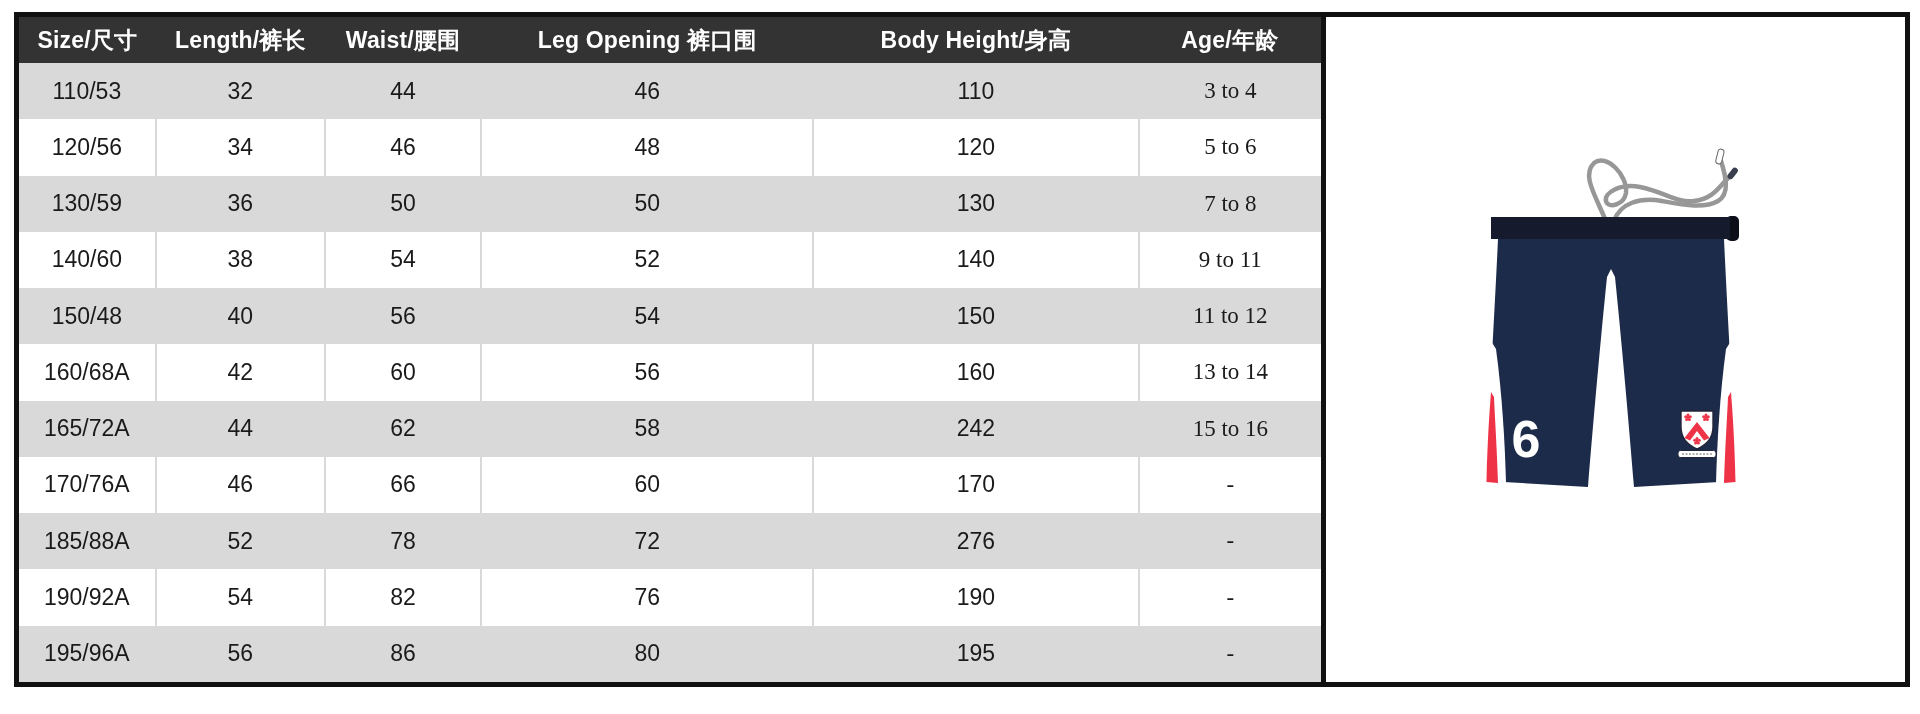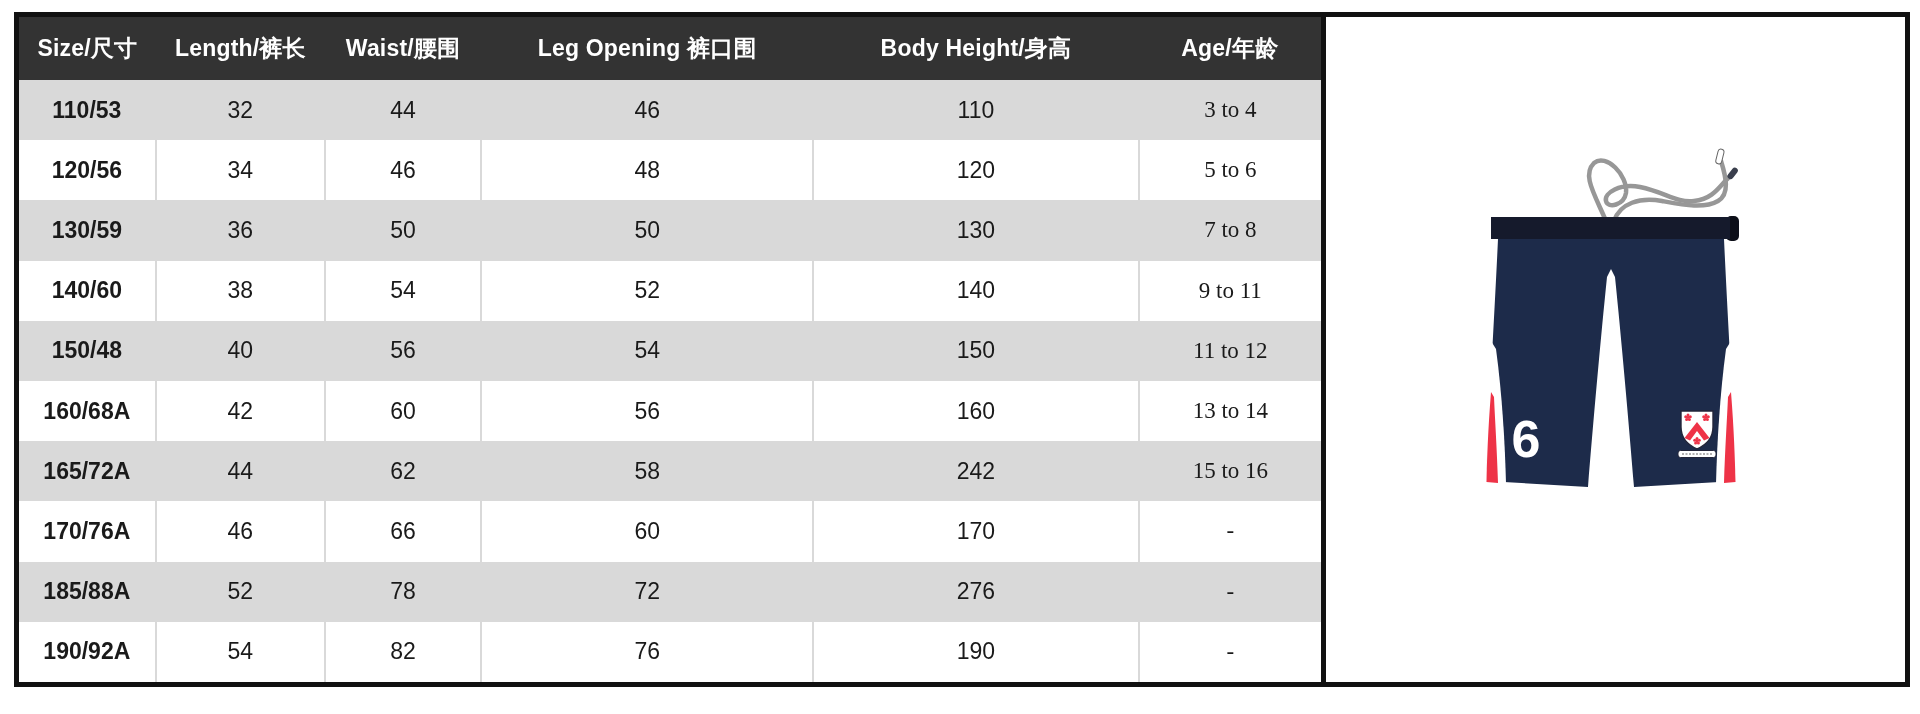--- a/index.html
+++ b/index.html
@@ -27,34 +27,34 @@
     width: 100%; height: 100%;
     border-collapse: collapse;
     table-layout: fixed;
   }
   table.size-chart thead th {
     background: var(--header-bg, #333333);
     color: var(--header-text, #ffffff);
     font-size: 23px;
     font-weight: bold;
     height: 46px;
-    padding: 16px;
+    padding: 2px;
     letter-spacing: 0.2px;
   }
   table.size-chart td {
     text-align: center;
     vertical-align: middle;
     font-size: 23px;
     color: #1a1a1a;
     padding: 0;
     border-left: 2px solid var(--row-alt, #d9d9d9);
     border-right: 2px solid var(--row-alt, #d9d9d9);
     background: var(--row-base, #ffffff);
   }
-  table.size-chart td:first-child { border-left: none; font-weight: bold; }
+  table.size-chart td:first-child { border-left: none; }
   table.size-chart td:last-child  { border-right: none; font-family: Liberation Serif, serif; }
   table.size-chart tbody tr:nth-child(odd) td {
     background: var(--row-alt, #d9d9d9);
     border-color: var(--row-alt, #d9d9d9);
   }
   col.c1 { width: 10.5%; }
   col.c2 { width: 13%; }
   col.c3 { width: 12%; }
   col.c4 { width: 25.5%; }
   col.c5 { width: 25%; }
@@ -170,20 +170,28 @@
             <td>72</td>
             <td>276</td>
             <td>-</td>
           </tr>
           <tr>
             <td>190/92A</td>
             <td>54</td>
             <td>82</td>
             <td>76</td>
             <td>190</td>
+            <td>-</td>
+          </tr>
+          <tr>
+            <td>195/96A</td>
+            <td>56</td>
+            <td>86</td>
+            <td>80</td>
+            <td>195</td>
             <td>-</td>
           </tr>
         </tbody>
     </table>
   </div>
 
   <div class="image-panel">
     <svg width="272" height="362" viewBox="0 0 272 362" xmlns="http://www.w3.org/2000/svg">
 
       <g>

